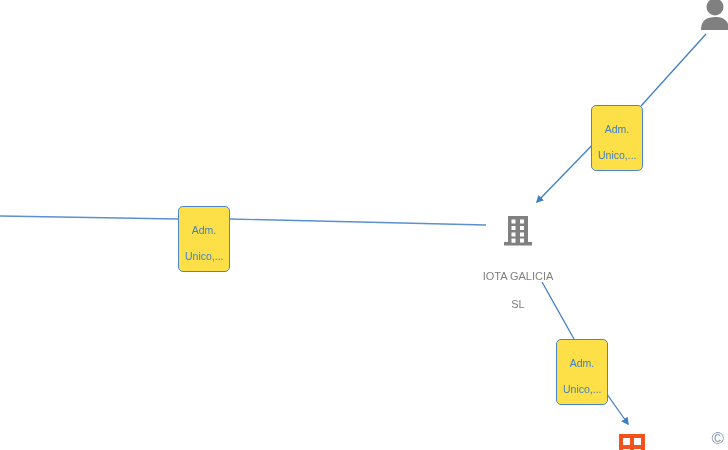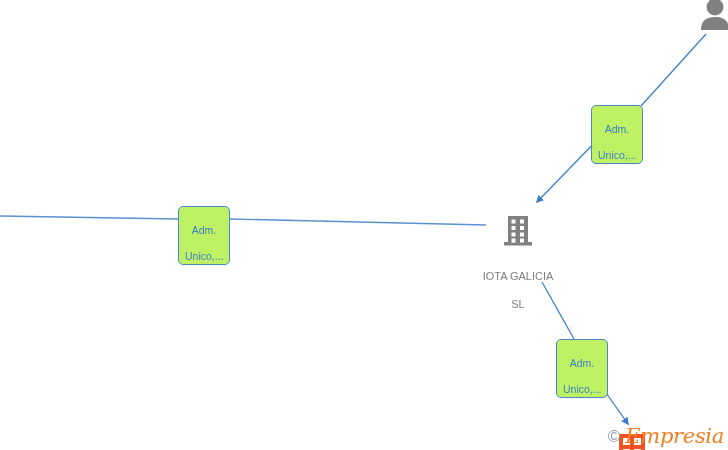--- a/index.html
+++ b/index.html
@@ -45,26 +45,26 @@
     position: relative;
     white-space: pre-line;
   }
 
   
   .edge-label {
     position: absolute;
     box-sizing: border-box;
     border: 1.6px solid #4a86c8;
     border-radius: 5px;
-    background: #bef264;
+    background: #fde047;
     color: #3f7fc6;
     font-size: 10.5px;
     line-height: 13px;
     text-align: center;
-    padding: 4px 6px 1px 6px;
+    padding: 4px 6px 8px 6px;
     white-space: pre-line;
   }
 
   
   #watermark {
     position: absolute;
     right: 4px;
     bottom: 3px;
     display: flex;
     align-items: center;
@@ -155,16 +155,15 @@
     <span>Unico,...</span>
   </div>
 
   <div class="edge-label" style="left:556px; top:339px; width:52px;">
     <span>Adm.</span><br>
     <span>Unico,...</span>
   </div>
 
   <div id="watermark">
     <span class="copy">©</span>
-    <span class="brand">Empresia</span>
   </div>
 
 </div>
 
 </body></html>

